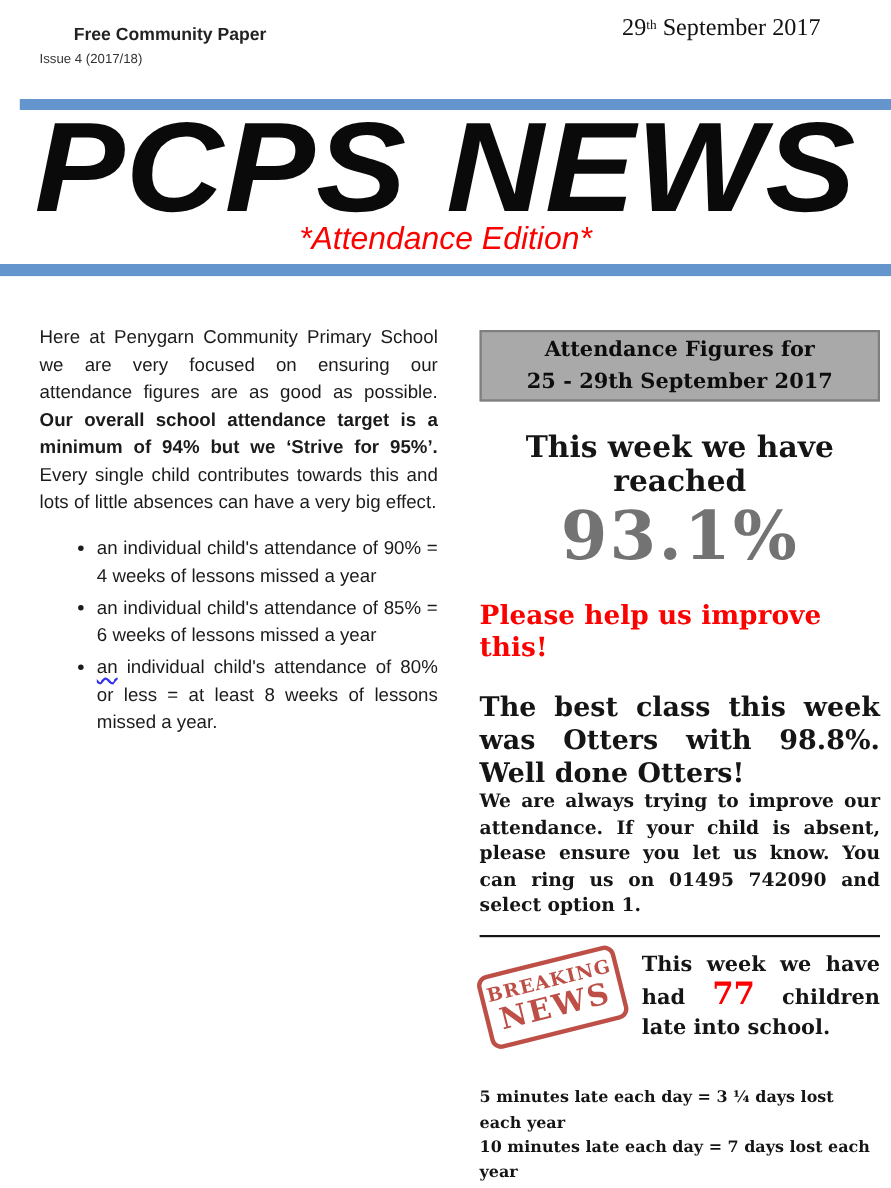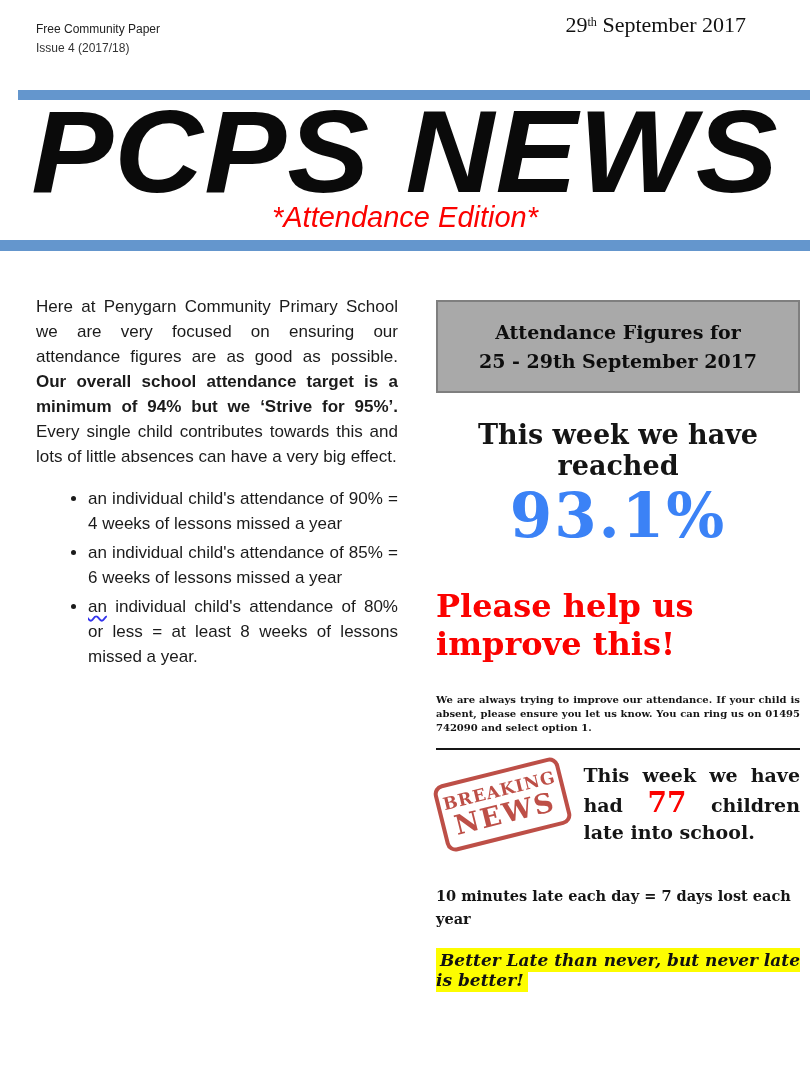--- a/index.html
+++ b/index.html
@@ -2,21 +2,21 @@
 <html style="--bar-blue: #6496cd; --accent-red: #fb0200; --logo-red: #ad2e2b; --logo-green: #74b043; --stamp-red: #b5372e; --gray-box: #a9a9a9; --highlight-yellow: #fdfd00;"><head>
 <meta charset="utf-8">
 <style>
   html,body { margin:0; padding:0; }
   body {
     width:810px; height:1080px; position:relative; overflow:hidden;
     background:#ffffff; font-family:"Liberation Sans", sans-serif; color:#1b1b1b;
   }
   
   .masthead-left { position:absolute; left:36px; top:22px; line-height:1.3; }
-  .paper-type { font-size:12px; font-weight:normal; color:#222; }
+  .paper-type { font-size:16px; font-weight:bold; color:#222;margin-left:31px; }
   .issue { font-size:12px; font-weight:normal; color:#333; margin-top:3px; }
   .date { position:absolute; right:64px; top:12px; font-family:"Liberation Serif", serif; font-size:22px; color:#111; }
   .date-suffix { font-size:0.55em; vertical-align:0.5em; }
   .bar { position:absolute; background:var(--bar-blue,#6496cd); }
   .bar-top { left:18px; right:0; top:90px; height:10px; }
   .bar-bottom { left:0; right:0; top:240px; height:11px; }
   .newsletter-title {
     position:absolute; top:94px; left:0; right:0; text-align:center;
     font-family:"Liberation Sans", sans-serif; font-weight:bold; font-style:italic;
     font-size:116px; line-height:1; letter-spacing:1px; color:#0a0a0a;
@@ -42,27 +42,27 @@
   .squiggle { text-decoration:underline; text-decoration-style:wavy; text-decoration-color:#3333ee; text-decoration-thickness:2px; text-underline-offset:3px; }
   .bullets { margin:14px 0 0 0; padding-left:52px; }
   .bullets li { font-size:17px; line-height:1.45; text-align:justify; margin-bottom:5px; }
   
   .col-right {
     position:absolute; left:436px; top:300px; width:364px;
     font-family:"DejaVu Serif", serif; font-weight:bold; color:#151515;
   }
   .figures-box {
     box-sizing:border-box; background:var(--gray-box,#a9a9a9); border:2px solid #7f7f7f;
-    text-align:center; font-size:19px; line-height:1.5; padding:16px 4px; color:#0d0d0d;
+    text-align:center; font-size:19px; line-height:1.5; padding:2px 4px; color:#0d0d0d;
   }
   .reached-label { margin-top:26px; text-align:center; font-size:27px; }
-  .reached-value { margin-top:3px; text-align:center; font-size:61px; line-height:1.05; letter-spacing:2px; color:#3b82f6; }
-  .improve-plea { margin-top:39px; font-size:32px; color:var(--accent-red,#f00); }
+  .reached-value { margin-top:3px; text-align:center; font-size:61px; line-height:1.05; letter-spacing:2px; color:#737373; }
+  .improve-plea { margin-top:24px; font-size:24px; color:var(--accent-red,#f00); }
   .best-class { margin-top:26px; font-size:24.5px; line-height:1.23; text-align:justify; }
-  .contact-note { margin-top:30px; font-size:10px; line-height:1.38; text-align:justify; }
+  .contact-note { font-size:17px; line-height:1.38; text-align:justify; }
   .divider { margin-top:14px; border:none; border-top:2px solid #161616; }
   .breaking-row { margin-top:12px; display:flex; gap:16px; align-items:flex-start; }
   .stamp {
     flex:0 0 112px; box-sizing:border-box; margin:8px 0 0 2px; padding:7px 3px;
     transform:rotate(-14deg); border:4px solid var(--stamp-red,#b5372e); border-radius:10px;
     text-align:center; color:var(--stamp-red,#b5372e); opacity:0.88; background:#fff;
   }
   .stamp-line1 { font-size:17px; letter-spacing:1px; line-height:1.1; }
   .stamp-line2 { font-size:27px; letter-spacing:2px; line-height:1.05; }
   .late-note { flex:1; font-size:19px; line-height:1.4; text-align:justify; }
@@ -101,31 +101,33 @@
   <div class="figures-box">
     <div>Attendance Figures for</div>
     <div>25 - 29th September 2017</div>
   </div>
 
   <div class="reached-label">This week we have reached</div>
   <div class="reached-value">93.1%</div>
 
   <div class="improve-plea">Please help us improve this!</div>
 
+  <div class="best-class">The best class this week was Otters with 98.8%.  Well done Otters!</div>
 
   <div class="contact-note">We are always trying to improve our attendance.  If your child is absent, please ensure you let us know.  You can ring us on 01495 742090 and select option 1.</div>
 
   <hr class="divider">
 
   <div class="breaking-row">
     <div class="stamp">
       <div class="stamp-line1">BREAKING</div>
       <div class="stamp-line2">NEWS</div>
     </div>
     <div class="late-note"><span>This week we have had </span><span class="late-count">77</span><span> children late into school.</span></div>
   </div>
 
   <div class="late-stats">
+    <div>5 minutes late each day = 3 ¼ days lost each year</div>
     <div>10 minutes late each day = 7 days lost each year</div>
   </div>
 
   <div class="motto"><span class="motto-highlight">Better Late than never, but never late is better!</span></div>
 </div>
 
 </body></html>

